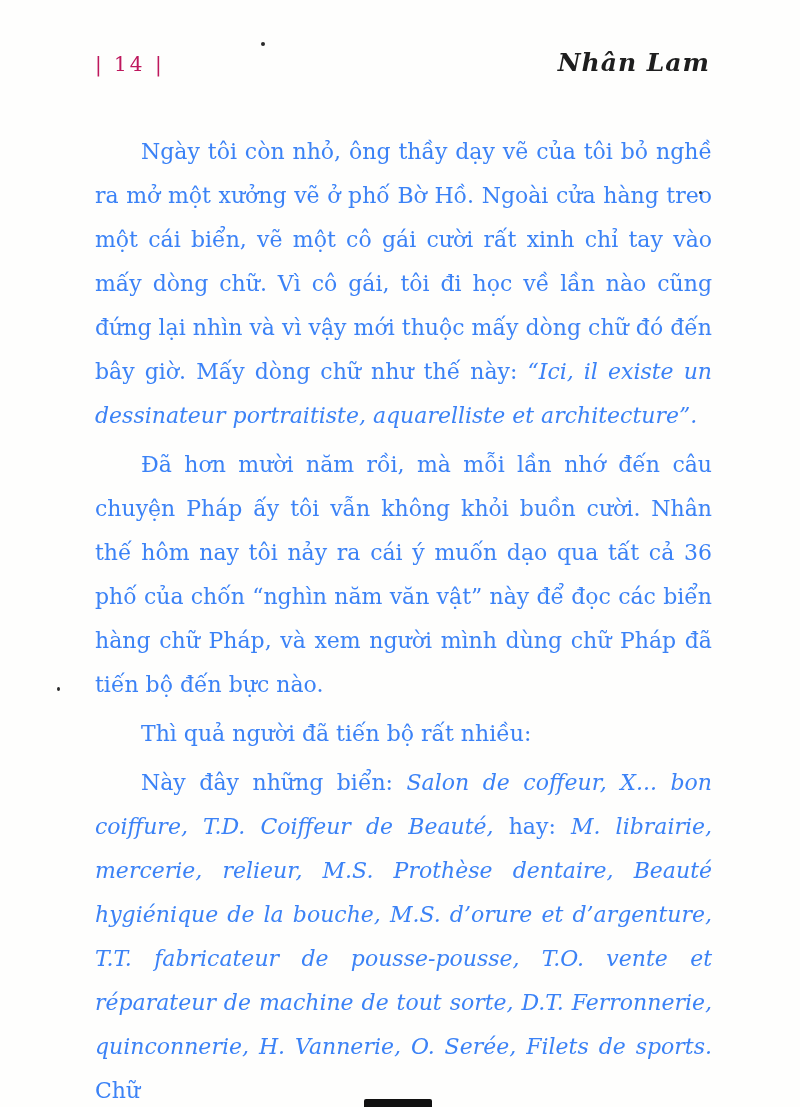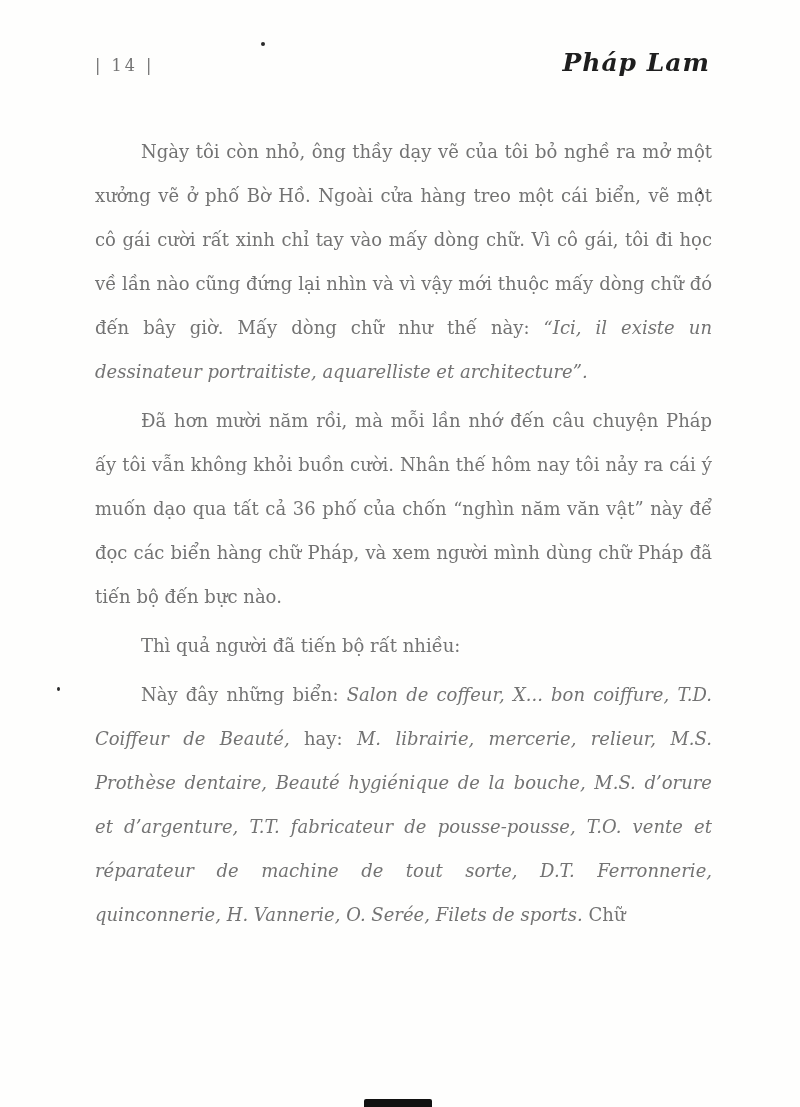--- a/index.html
+++ b/index.html
@@ -20,44 +20,44 @@
   .header {
     position: absolute;
     top: 48px;
     left: 95px;
     right: 90px;
     display: flex;
     justify-content: space-between;
     align-items: baseline;
   }
   .page-num {
-    font-size: 16px;
+    font-size: 20px;
     letter-spacing: 3px;
-    color: #737373;
+    color: #be185d;
   }
   .author {
     font-size: 25px;
     font-style: italic;
     font-weight: bold;
     color: #1e1e1e;
     letter-spacing: 1px;
   }
   .body-text {
     position: absolute;
     top: 130px;
     left: 95px;
     right: 88px;
   }
   .para {
     margin: 0 0 5px 0;
-    font-size: 18px;
+    font-size: 22px;
     line-height: 44px;
     text-align: justify;
     text-indent: 46px;
-    color: #737373;
+    color: #3b82f6;
   }
   .it {
     font-style: italic;
   }
   .speck {
     position: absolute;
     background: #2a2a2a;
     border-radius: 50%;
   }
   .speck-1 { left: 261px; top: 42px; width: 4px; height: 4px; }
@@ -72,21 +72,21 @@
     background: #111111;
     border-radius: 2px 2px 0 0;
   }
 </style>
 </head>
 <body>
 
 <div class="page">
   <div class="header">
     <span class="page-num">| 14 |</span>
-    <span class="author">Pháp Lam</span>
+    <span class="author">Nhân Lam</span>
   </div>
 
   <div class="body-text">
       <p class="para"><span>Ngày tôi còn nhỏ, ông thầy dạy vẽ của tôi bỏ nghề ra mở một xưởng vẽ ở phố Bờ Hồ. Ngoài cửa hàng treo một cái biển, vẽ một cô gái cười rất xinh chỉ tay vào mấy dòng chữ. Vì cô gái, tôi đi học về lần nào cũng đứng lại nhìn và vì vậy mới thuộc mấy dòng chữ đó đến bây giờ. Mấy dòng chữ như thế này: </span><span class="it">“Ici, il existe un dessinateur portraitiste, aquarelliste et architecture”.</span></p>
       <p class="para"><span>Đã hơn mười năm rồi, mà mỗi lần nhớ đến câu chuyện Pháp ấy tôi vẫn không khỏi buồn cười. Nhân thế hôm nay tôi nảy ra cái ý muốn dạo qua tất cả 36 phố của chốn “nghìn năm văn vật” này để đọc các biển hàng chữ Pháp, và xem người mình dùng chữ Pháp đã tiến bộ đến bực nào.</span></p>
       <p class="para"><span>Thì quả người đã tiến bộ rất nhiều:</span></p>
       <p class="para"><span>Này đây những biển: </span><span class="it">Salon de coffeur, X... bon coiffure, T.D. Coiffeur de Beauté, </span><span>hay: </span><span class="it">M. librairie, mercerie, relieur, M.S. Prothèse dentaire, Beauté hygiénique de la bouche, M.S. d’orure et d’argenture, T.T. fabricateur de pousse-pousse, T.O. vente et réparateur de machine de tout sorte, D.T. Ferronnerie, quinconnerie, H. Vannerie, O. Serée, Filets de sports. </span><span>Chữ</span></p>
     </div>
 
   <span class="speck speck-1"></span>

